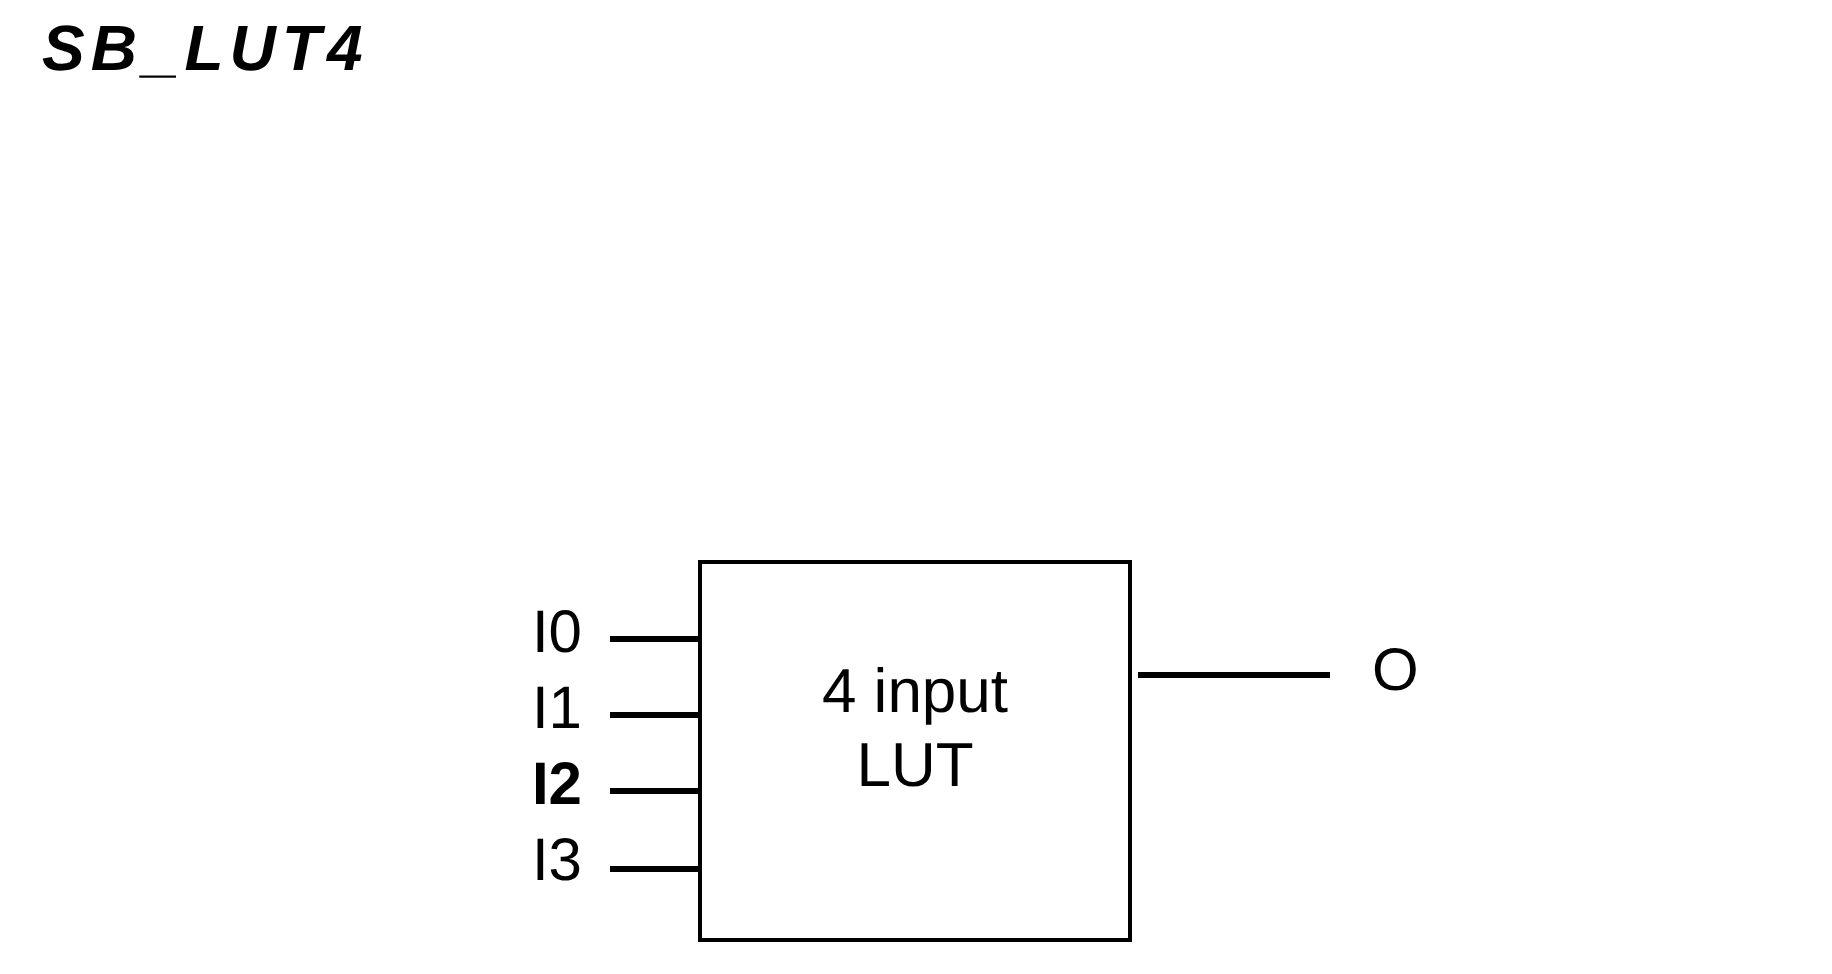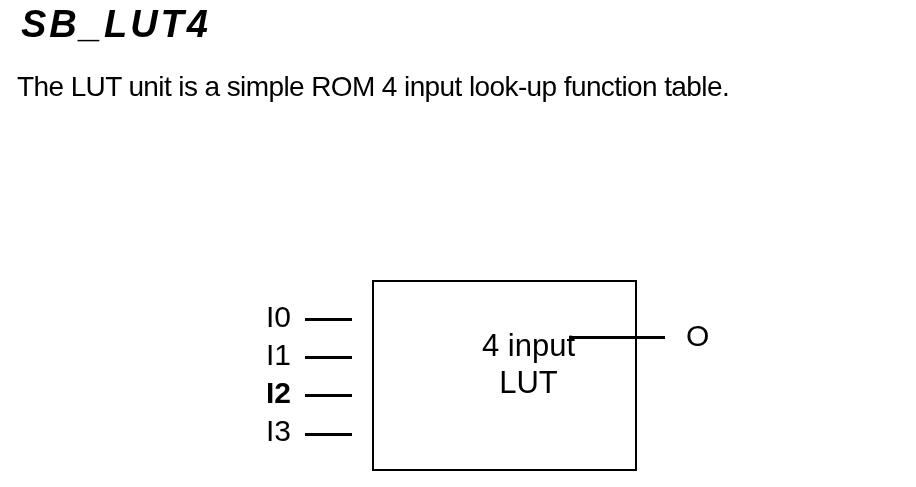--- a/index.html
+++ b/index.html
@@ -10,39 +10,38 @@
     -webkit-font-smoothing:antialiased;
   }
   .page {
     position:relative;
     width:916px; height:487px;
     background:var(--paper);
     overflow:hidden;
   }
   .doc-title {
     position:absolute; left:21px; top:6px; margin:0;
-    font-size:38px; line-height:37px;
+    font-size:32px; line-height:37px;
     font-weight:bold; font-style:italic;
     letter-spacing:3px;
     white-space:nowrap;
   }
   .doc-desc {
     position:absolute; left:17px; top:70px; margin:0;
     font-size:28px; line-height:34px;
     letter-spacing:-0.6px;
     white-space:nowrap;
   }
   .diagram { position:absolute; inset:0;margin-top:28px; }
   .lut-box {
-    position:absolute; left:372px; top:252px;
+    position:absolute; left:349px; top:252px;
     width:213px; height:187px;
     border:2px solid var(--ink);
     background:var(--paper);
     box-sizing:content-box;
-    padding-left:48px;
   }
   .lut-box-label {
     padding-top:45px;
     text-align:center;
     font-size:31px; line-height:37px;
   }
   .wire { position:absolute; height:3px; background:var(--ink); }
   .wire-in  { left:305px; width:47px; }
   .wire-i0 { top:290px; }
   .wire-i1 { top:328px; }
@@ -61,21 +60,20 @@
   .lbl-i3 { top:385px; }
   .lbl-o  { left:686px; top:290px; }
 </style>
 </head>
 <body>
 
 <main class="page">
 
   <h1 class="doc-title">SB_LUT4</h1>
 
-  <p class="doc-desc">The LUT unit is a simple ROM 4 input look-up function table.</p>
 
   <section class="diagram">
 
     <span class="pin-label pin-in lbl-i0">I0</span>
     <span class="pin-label pin-in lbl-i1">I1</span>
     <span class="pin-label pin-in lbl-i2">I2</span>
     <span class="pin-label pin-in lbl-i3">I3</span>
 
     <div class="wire wire-in wire-i0"></div>
     <div class="wire wire-in wire-i1"></div>

